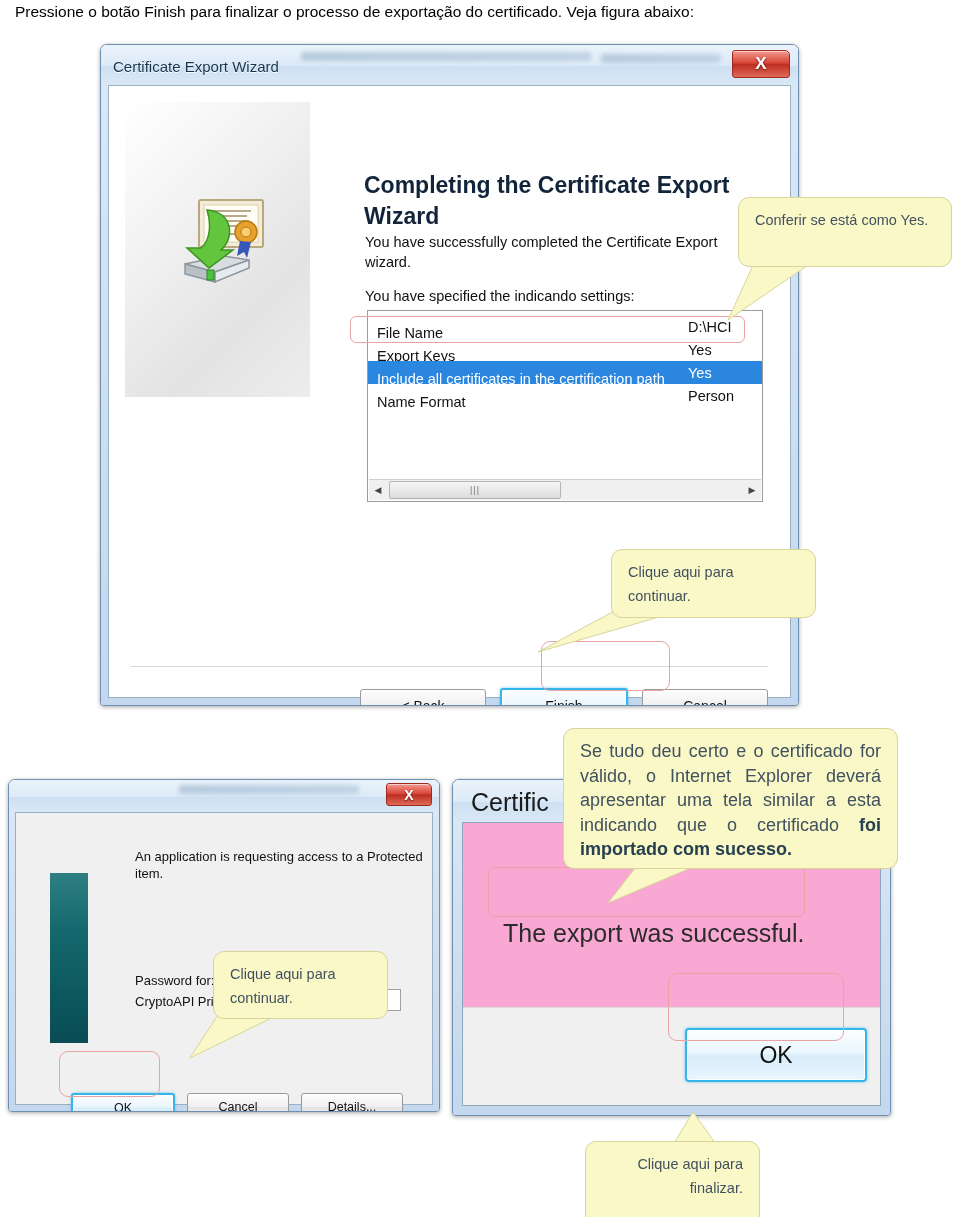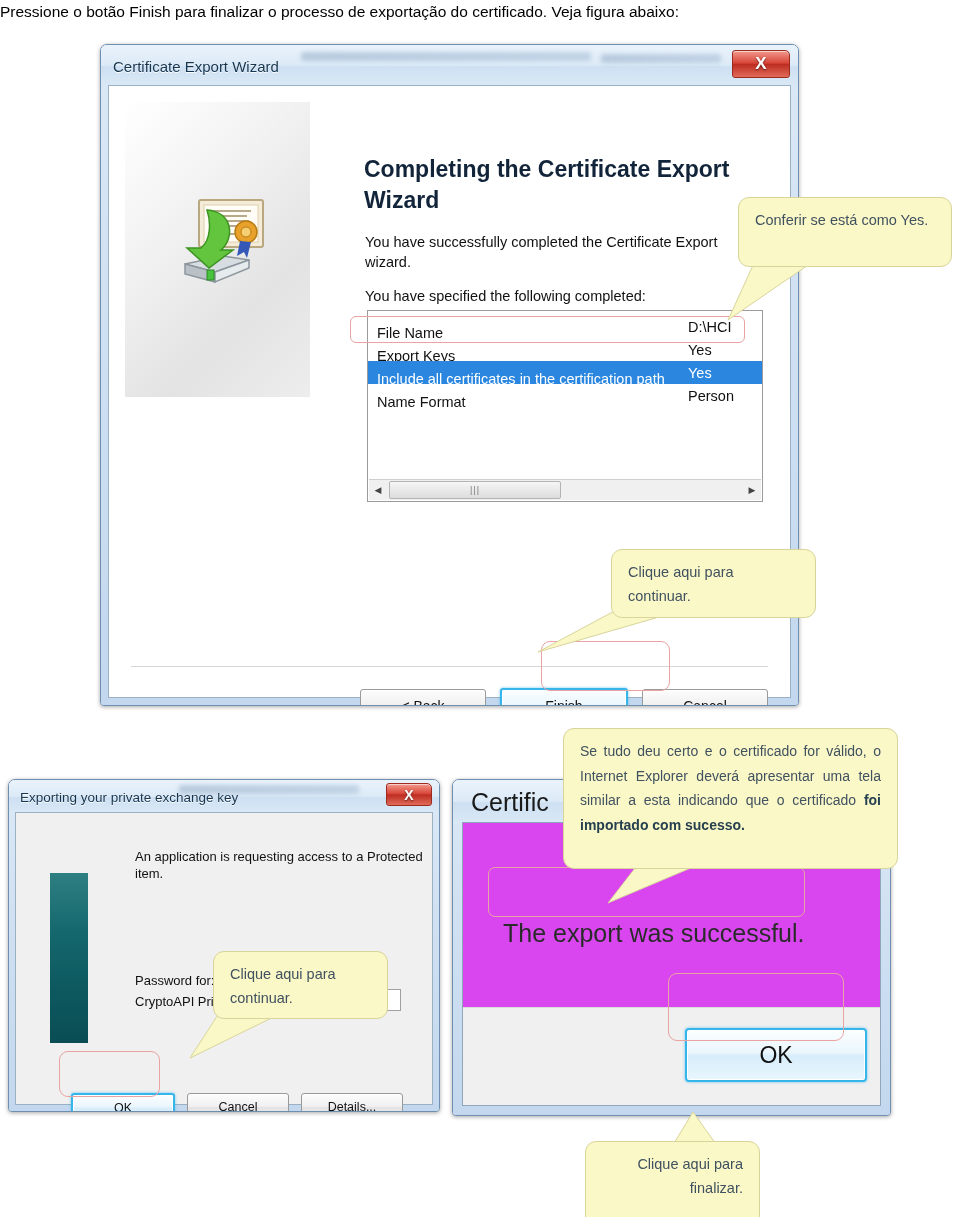--- a/index.html
+++ b/index.html
@@ -8,21 +8,21 @@
     background:#ffffff;
     font-family:"Liberation Sans",sans-serif;
     color:#000;
     overflow:hidden;
     position:relative;
   }
   .page{position:relative;width:960px;height:1217px;}
 
   
   .intro{
-    position:absolute;left:0;top:2px;width:940px;
+    position:absolute;left:15px;top:2px;width:940px;
     font-size:15.5px;line-height:20px;color:#000;
     font-family:"Liberation Sans",sans-serif;
   }
 
   
   .win{
     position:absolute;
     background:#eef3f8;
     border:1px solid #6f8fb0;
     border-radius:7px 7px 4px 4px;
@@ -72,21 +72,21 @@
   #wizard .titlebar{height:42px;}
   #wizard .client{left:7px;top:40px;right:7px;bottom:7px;background:#fff;}
 
   .wiz-side{
     position:absolute;left:16px;top:16px;width:185px;height:295px;
     background:linear-gradient(135deg,#ffffff 0%,#f2f2f2 35%,#e3e3e3 70%,#ededed 100%);
   }
   .wiz-icon{position:absolute;left:38px;top:92px;width:110px;height:95px;}
 
   .wiz-h1{
-    position:absolute;left:255px;top:68px;width:400px;
+    position:absolute;left:255px;top:84px;width:400px;
     font-size:23px;line-height:31px;font-weight:bold;color:#12243a;
   }
   .wiz-p{
     position:absolute;left:256px;width:400px;
     font-size:14.5px;line-height:20px;color:#111;
   }
   #wiz-p1{top:146px;}
   #wiz-p2{top:200px;}
 
   .listbox{
@@ -148,21 +148,21 @@
     background:#fbf8c8;
     border:1px solid #d8d49a;
     border-radius:11px;
     color:#40515f;
     font-size:14.5px;
     line-height:24px;
     padding:10px 16px;
     box-sizing:border-box;
     z-index:40;
   }
-  .callout.justify{text-align:justify;font-size:14px;line-height:24.5px;}
+  .callout.justify{text-align:justify;font-size:18px;line-height:24.5px;}
   .callout b{color:#26404f;}
   .tail{position:absolute;z-index:39;overflow:visible;}
 
   
   #dlgkey{left:8px;top:779px;width:430px;height:331px;}
   #dlgkey .titlebar{height:34px;}
   #dlgkey .title-text{font-size:13.5px;left:11px;}
   #dlgkey .client{left:6px;top:32px;right:6px;bottom:6px;background:#f0f0f0;}
   .key-banner{
     position:absolute;left:34px;top:60px;width:38px;height:170px;
@@ -176,21 +176,21 @@
     position:absolute;left:228px;top:176px;width:155px;height:20px;
     background:#fff;border:1px solid #a0a0a0;
   }
   #dkbtns{position:absolute;left:55px;top:280px;display:flex;gap:12px;}
   #dkbtns .w7btn{min-width:80px;height:26px;font-size:12.5px;}
 
   
   #dlgok{left:452px;top:779px;width:437px;height:335px;}
   #dlgok .titlebar{height:44px;}
   #dlgok .title-text{font-size:25px;left:18px;color:#1a1a1a;text-shadow:none;}
-  #dlgok .client{left:9px;top:42px;right:9px;bottom:9px;background:#d946ef;border:1px solid #8fa6bb;}
+  #dlgok .client{left:9px;top:42px;right:9px;bottom:9px;background:#f9a8d4;border:1px solid #8fa6bb;}
   .ok-msgwrap{position:absolute;left:40px;top:96px;}
   .ok-msg{font-size:25px;color:#2b2b2b;white-space:nowrap;}
   .ok-footer{
     position:absolute;left:0;right:0;bottom:0;height:97px;
     background:#f0f0f0;border-top:1px solid #dcdcdc;
   }
   #okbtn{
     position:absolute;left:222px;top:20px;width:158px;height:50px;
     font-size:23px;border-radius:4px;
   }
@@ -237,21 +237,21 @@
             <path d="M52 78 L86 66 L86 74 L52 88 Z" fill="#e6ebee" stroke="#8d969d" stroke-width="1.5"></path>
             <rect x="44" y="76" width="7" height="10" fill="#49c23d" stroke="#2d8a25" stroke-width="1"></rect>
 
             <path d="M44 16 C70 18 72 44 58 56 L70 56 L46 74 L24 54 L38 54 C48 46 48 28 44 16 Z" fill="#62c53d" stroke="#3d9322" stroke-width="1.5"></path>
           </svg>
         </div>
       </div>
 
       <div class="wiz-h1">Completing the Certificate Export Wizard</div>
       <div class="wiz-p" id="wiz-p1">You have successfully completed the Certificate Export wizard.</div>
-      <div class="wiz-p" id="wiz-p2">You have specified the following completed:</div>
+      <div class="wiz-p" id="wiz-p2">You have specified the indicando settings:</div>
 
       <div class="listbox">
         <div class="lb-rows" id="settings-rows">
             <div class="lb-row">
               <span class="lbl">File Name</span>
               <span class="val">D:\HCI</span>
             </div>
             <div class="lb-row">
               <span class="lbl">Export Keys</span>
               <span class="val">Yes</span>
@@ -295,21 +295,20 @@
   <svg class="tail" style="left:530px;top:600px;width:170px;height:60px;">
     <polygon points="90,8 160,8 8,52" fill="#fbf8c8" stroke="#d8d49a" stroke-width="1"></polygon>
   </svg>
   <div class="callout" style="left:611px;top:549px;width:205px;height:69px;">Clique aqui para continuar.</div>
 
   <div class="win" id="dlgkey">
     <div class="win-glass"></div>
 
     <div class="titlebar">
       <div class="blurstrip" style="left:170px;top:5px;width:180px;"></div>
-      <div class="title-text">Exporting your private exchange key</div>
       <div class="closebtn" style="right:7px;top:3px;width:44px;height:21px;font-size:14px;">X</div>
     </div>
 
     <div class="client">
       <div class="key-banner"></div>
       <div class="dk-txt" id="dk-msg">An application is requesting access to a Protected item.</div>
       <div class="dk-txt" id="dk-pwlabel">Password for:</div>
       <div class="dk-txt" id="dk-pwsub">CryptoAPI Private Key</div>
       <div class="dk-input"></div>
 

